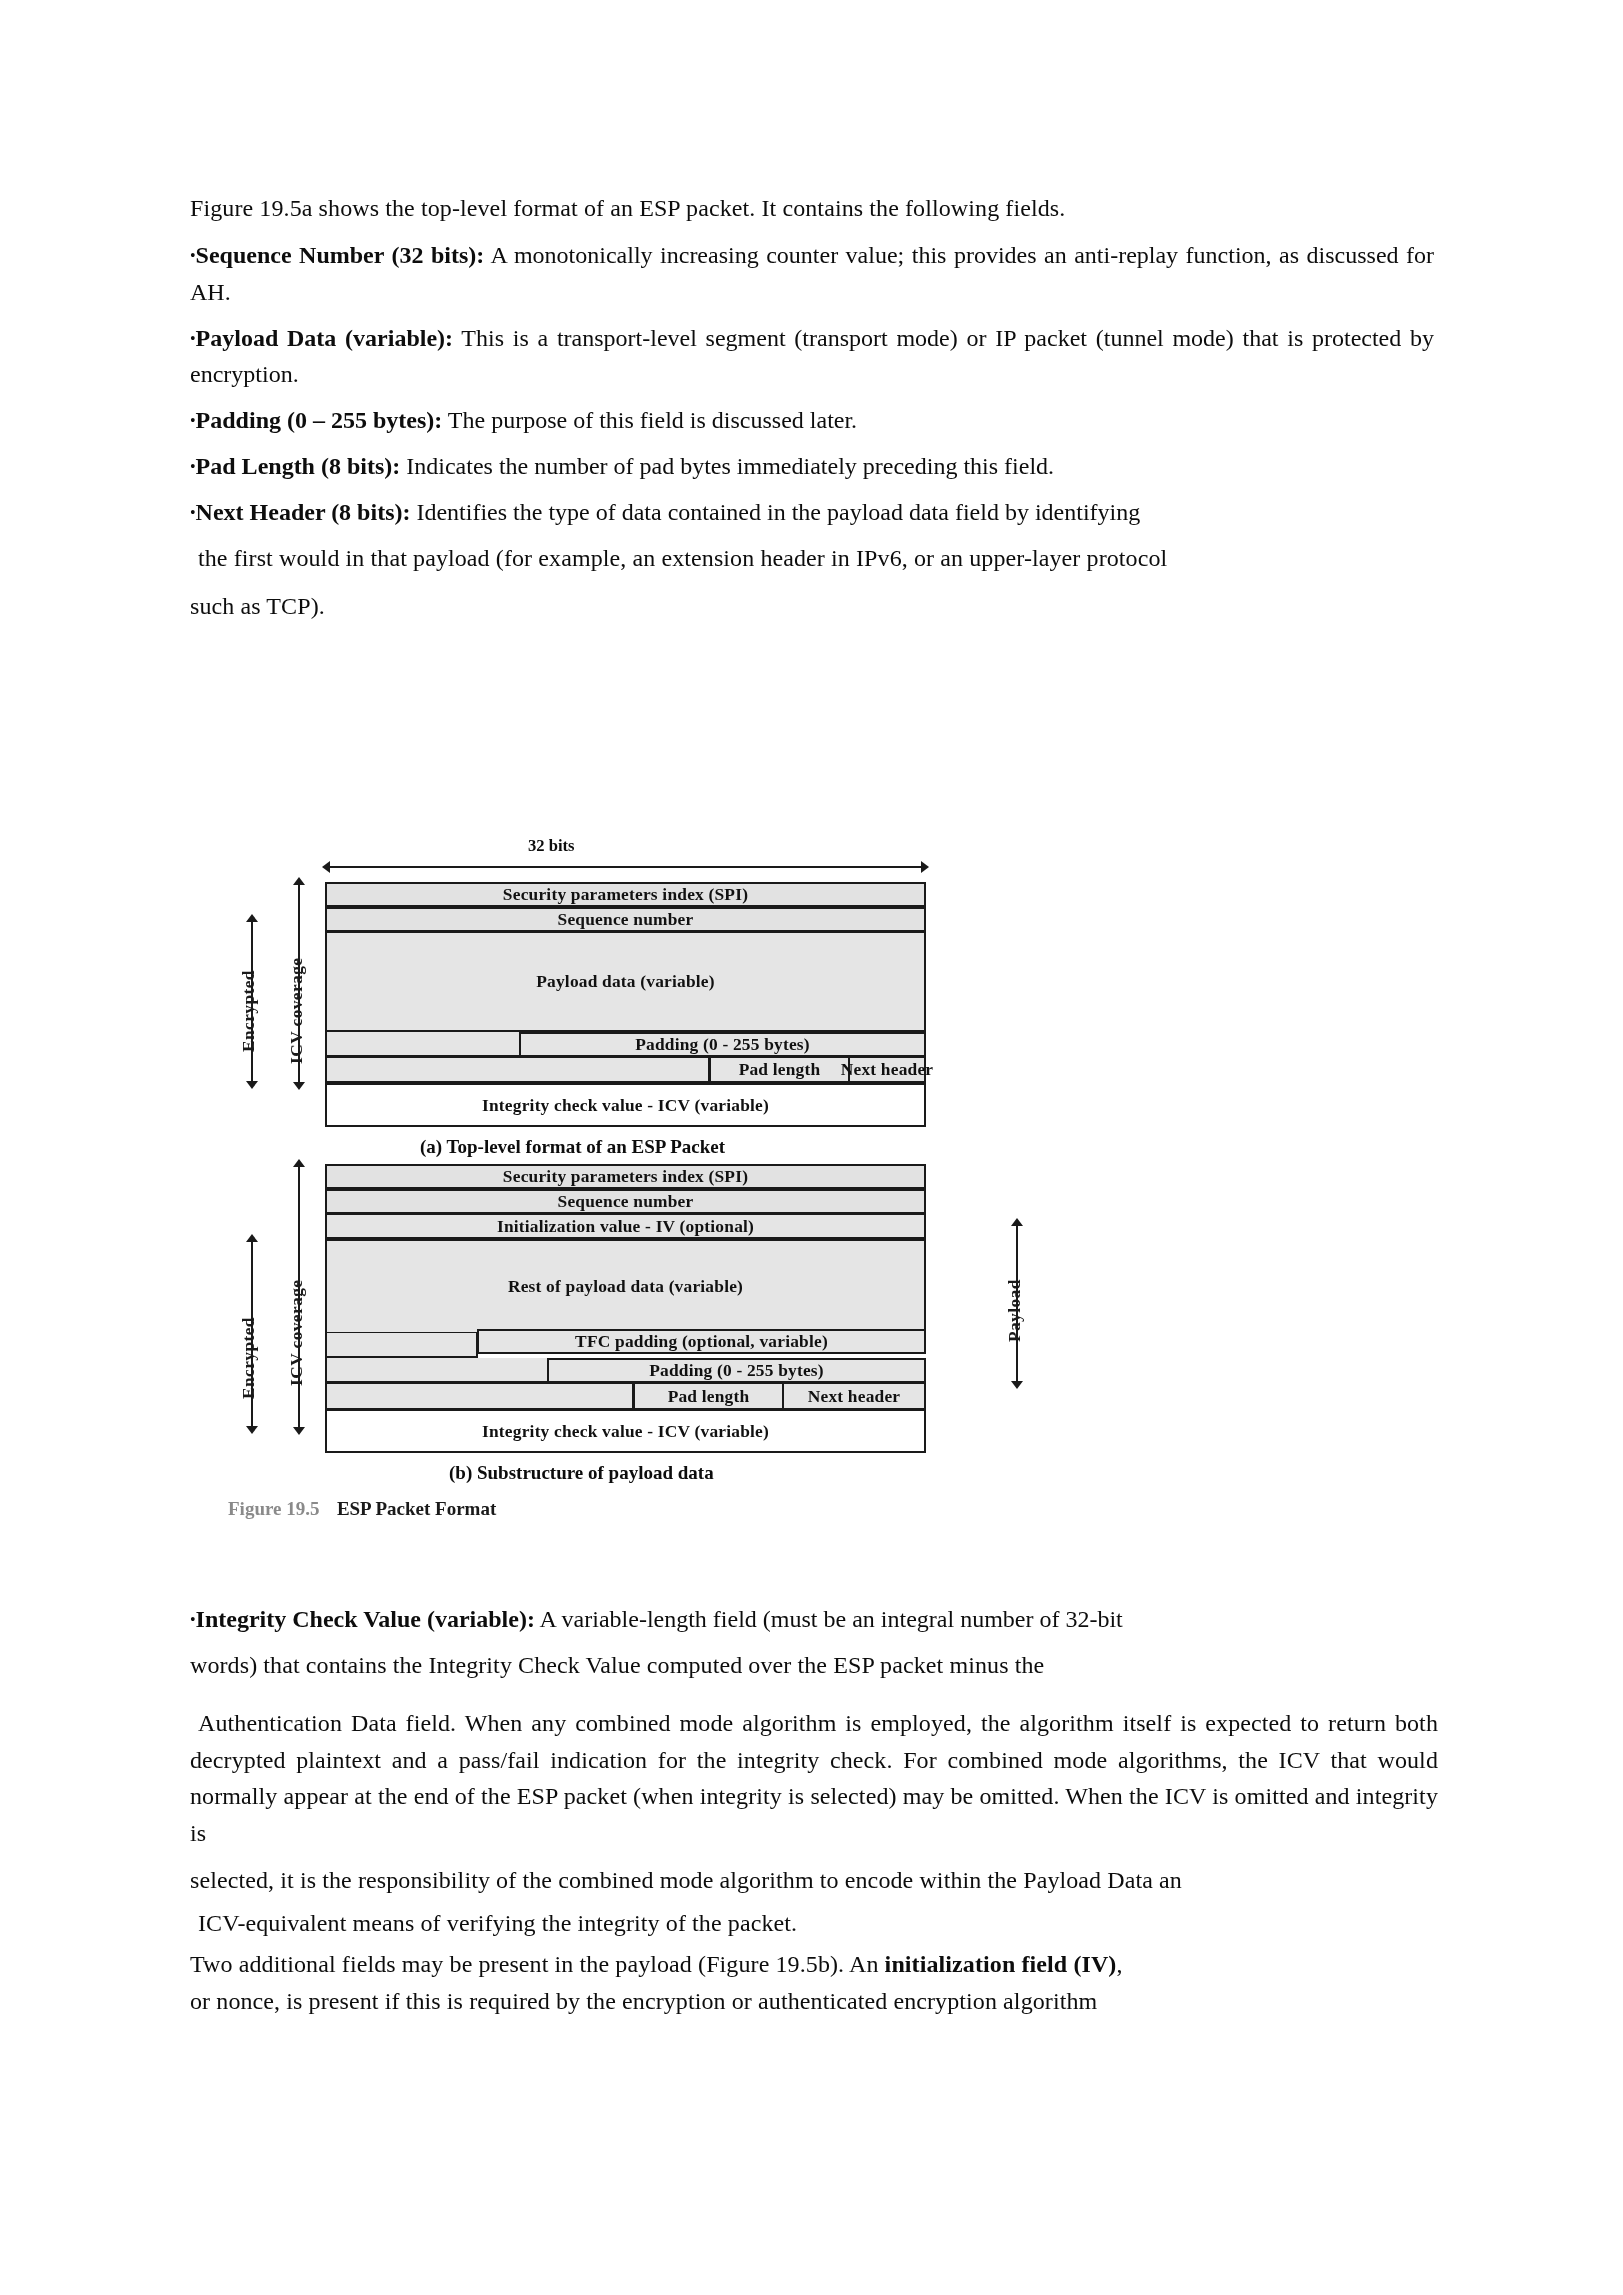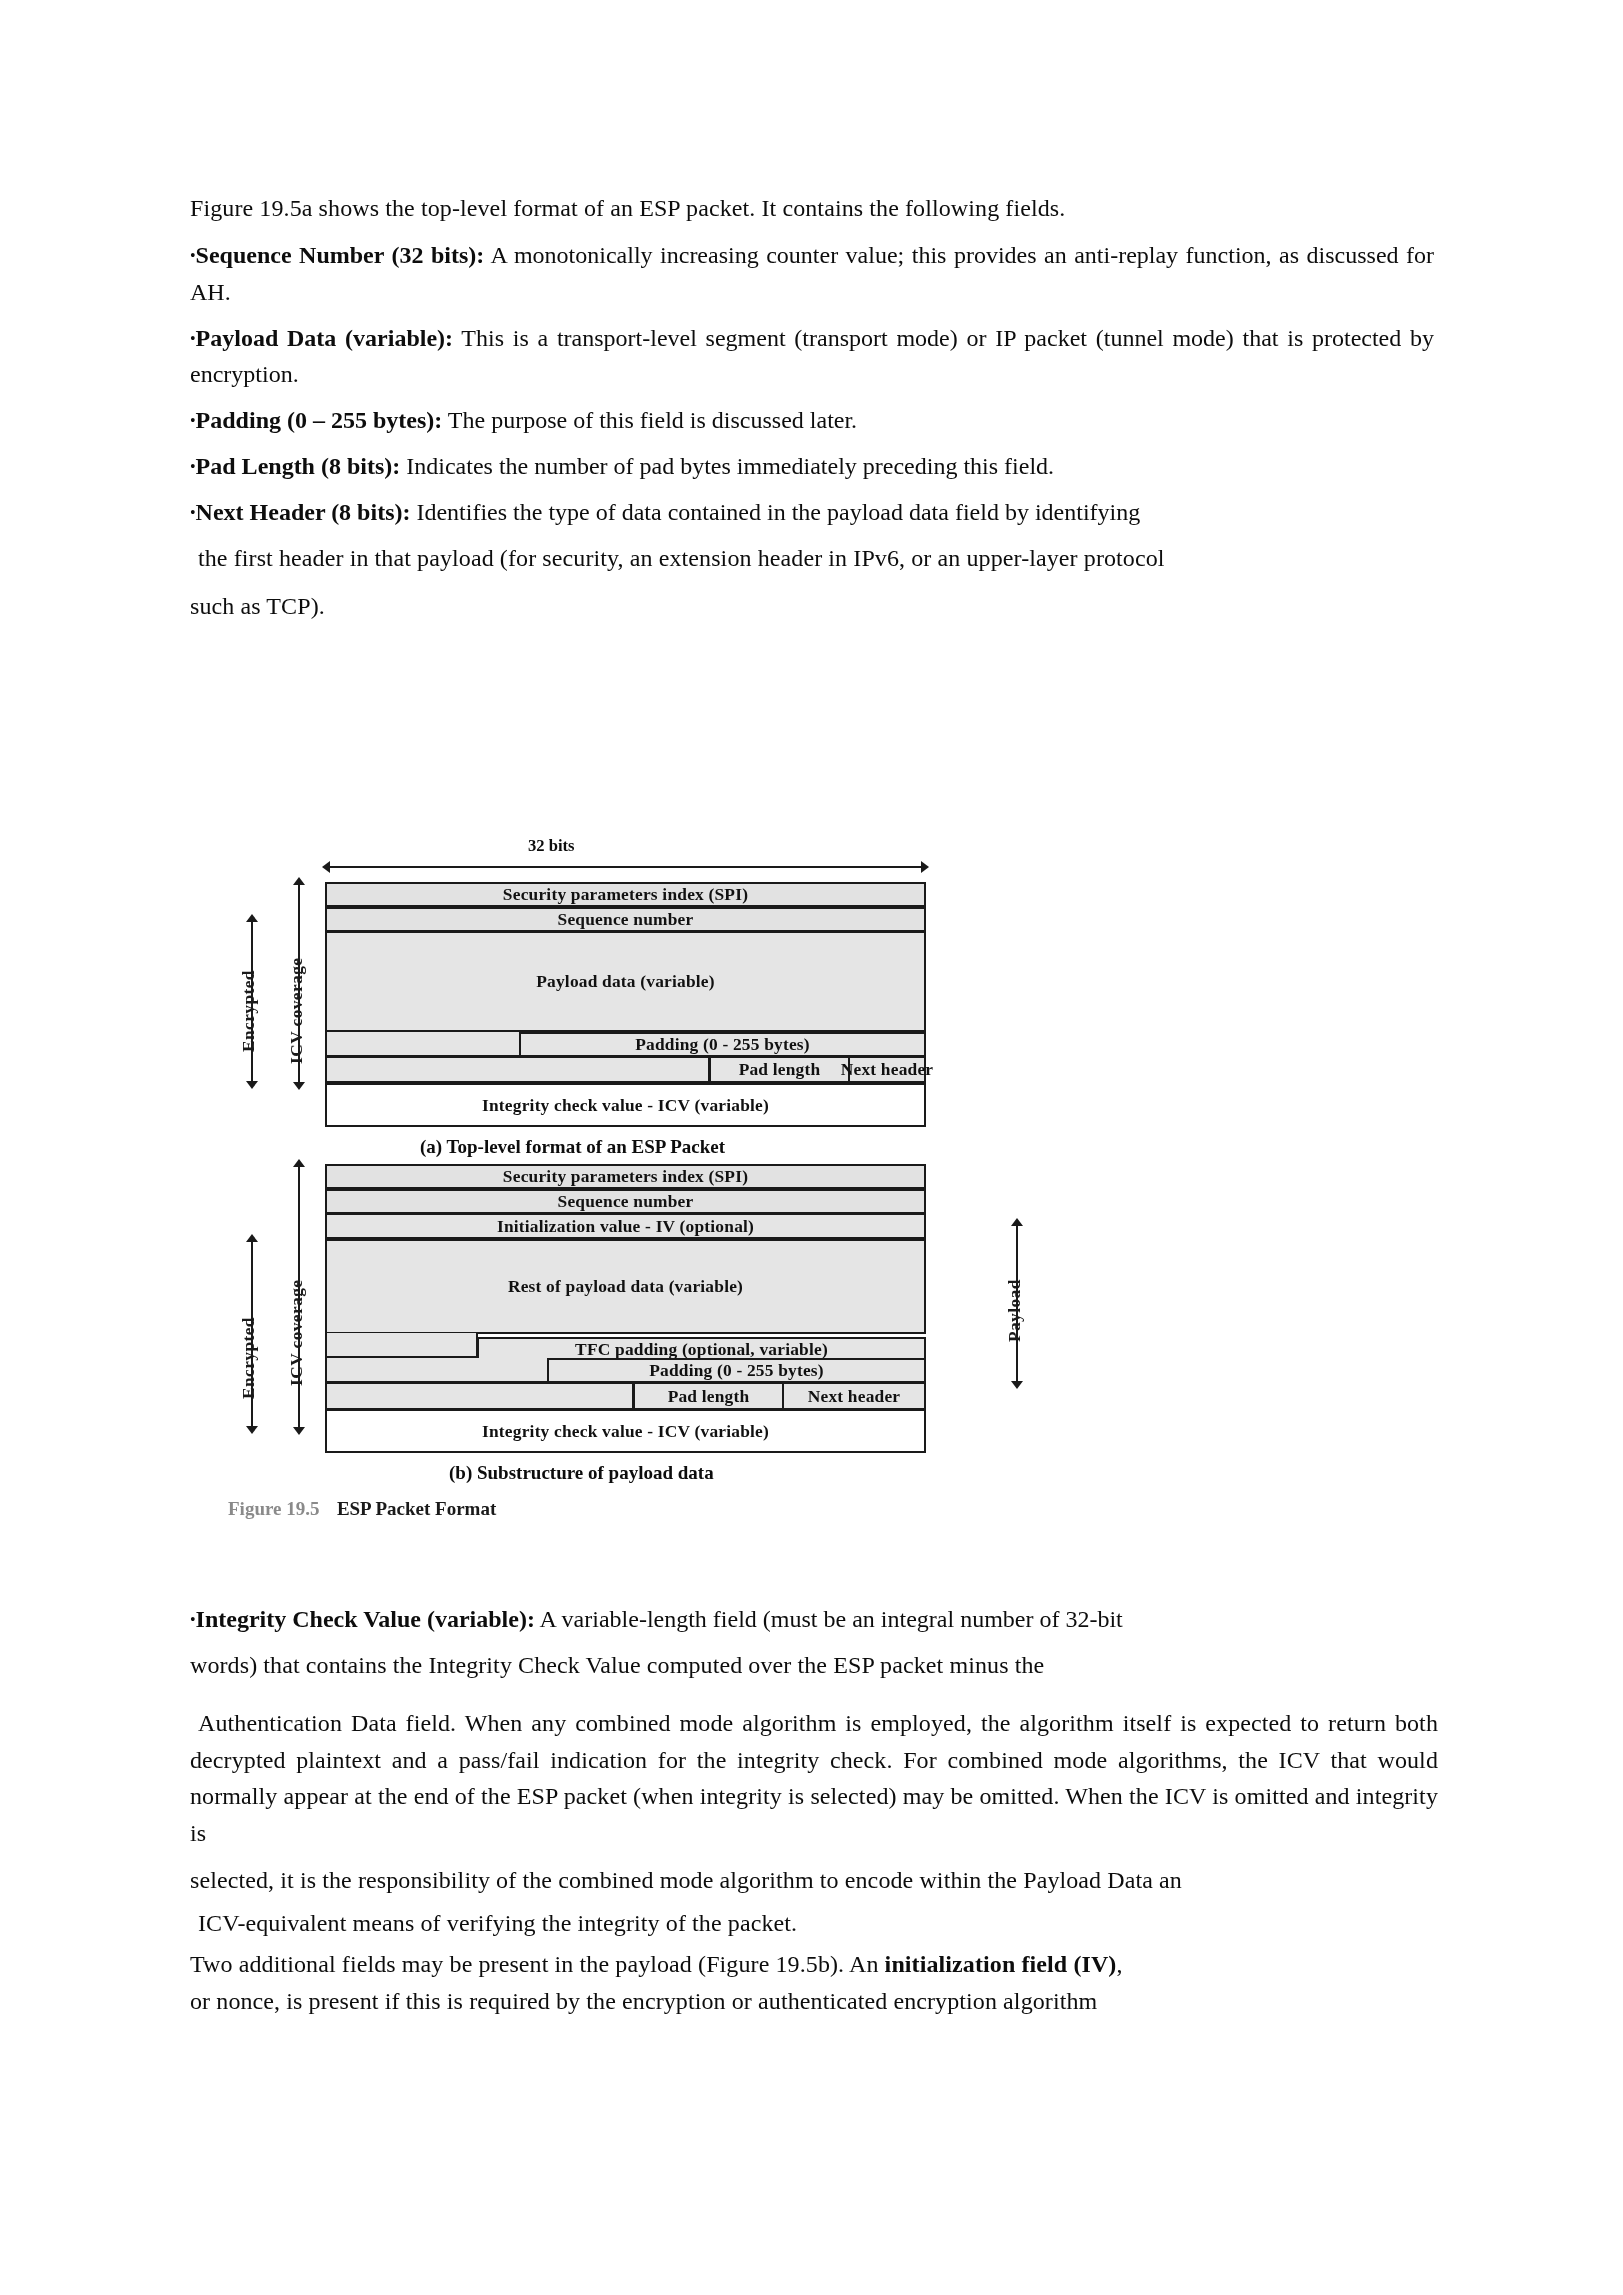--- a/index.html
+++ b/index.html
@@ -194,21 +194,21 @@
     </p>
 
     <p class="bullet-para left">
       <span class="bul">•</span><b>Pad Length (8 bits):</b><span> Indicates the number of pad bytes immediately preceding this field.</span>
     </p>
 
     <p class="bullet-para left">
       <span class="bul">•</span><b>Next Header (8 bits):</b><span> Identifies the type of data contained in the payload data field by identifying</span>
     </p>
 
-    <p class="para nojust indent1">the first header in that payload (for security, an extension header in IPv6, or an upper-layer protocol</p>
+    <p class="para nojust indent1">the first would in that payload (for example, an extension header in IPv6, or an upper-layer protocol</p>
     <p class="para nojust">such as TCP).</p>
   </div>
 
   <div class="figure-wrap">
 
     <div class="diagram" style="left:238px; top:0px; width:793px; height:333px;">
 
       <div class="arrow-caption" style="left:290px; top:0px;">32 bits</div>
       <div class="harrow" style="left:92px; top:30px; width:591px;"></div>
 
@@ -249,21 +249,21 @@
 
       <div class="fld lite" style="left:87px; top:11px; width:601px; height:25px;">Security parameters index (SPI)</div>
 
       <div class="fld lite" style="left:87px; top:36px; width:601px; height:25px;">Sequence number</div>
 
       <div class="fld mid" style="left:87px; top:60px; width:601px; height:26px;">Initialization value - IV (optional)</div>
 
       <div class="fld mid" style="left:87px; top:86px; width:601px; height:95px;">Rest of payload data (variable)</div>
 
       <div class="fld mid" style="left:87px; top:180px; width:153px; height:25px; border-top:none;"></div>
-      <div class="fld mid" style="left:239px; top:184px; width:449px; height:25px;">TFC padding (optional, variable)</div>
+      <div class="fld mid" style="left:239px; top:176px; width:449px; height:25px;">TFC padding (optional, variable)</div>
 
       <div class="fld mid" style="left:87px; top:205px; width:224px; height:25px; border-top:none;"></div>
       <div class="fld mid" style="left:309px; top:205px; width:379px; height:25px;">Padding (0 - 255 bytes)</div>
 
       <div class="fld mid" style="left:87px; top:229px; width:309px; height:28px;"></div>
       <div class="fld mid" style="left:395px; top:229px; width:151px; height:28px;">Pad length</div>
       <div class="fld mid" style="left:544px; top:229px; width:144px; height:28px;">Next header</div>
 
       <div class="fld white" style="left:87px; top:256px; width:601px; height:44px;">Integrity check value - ICV (variable)</div>
 

